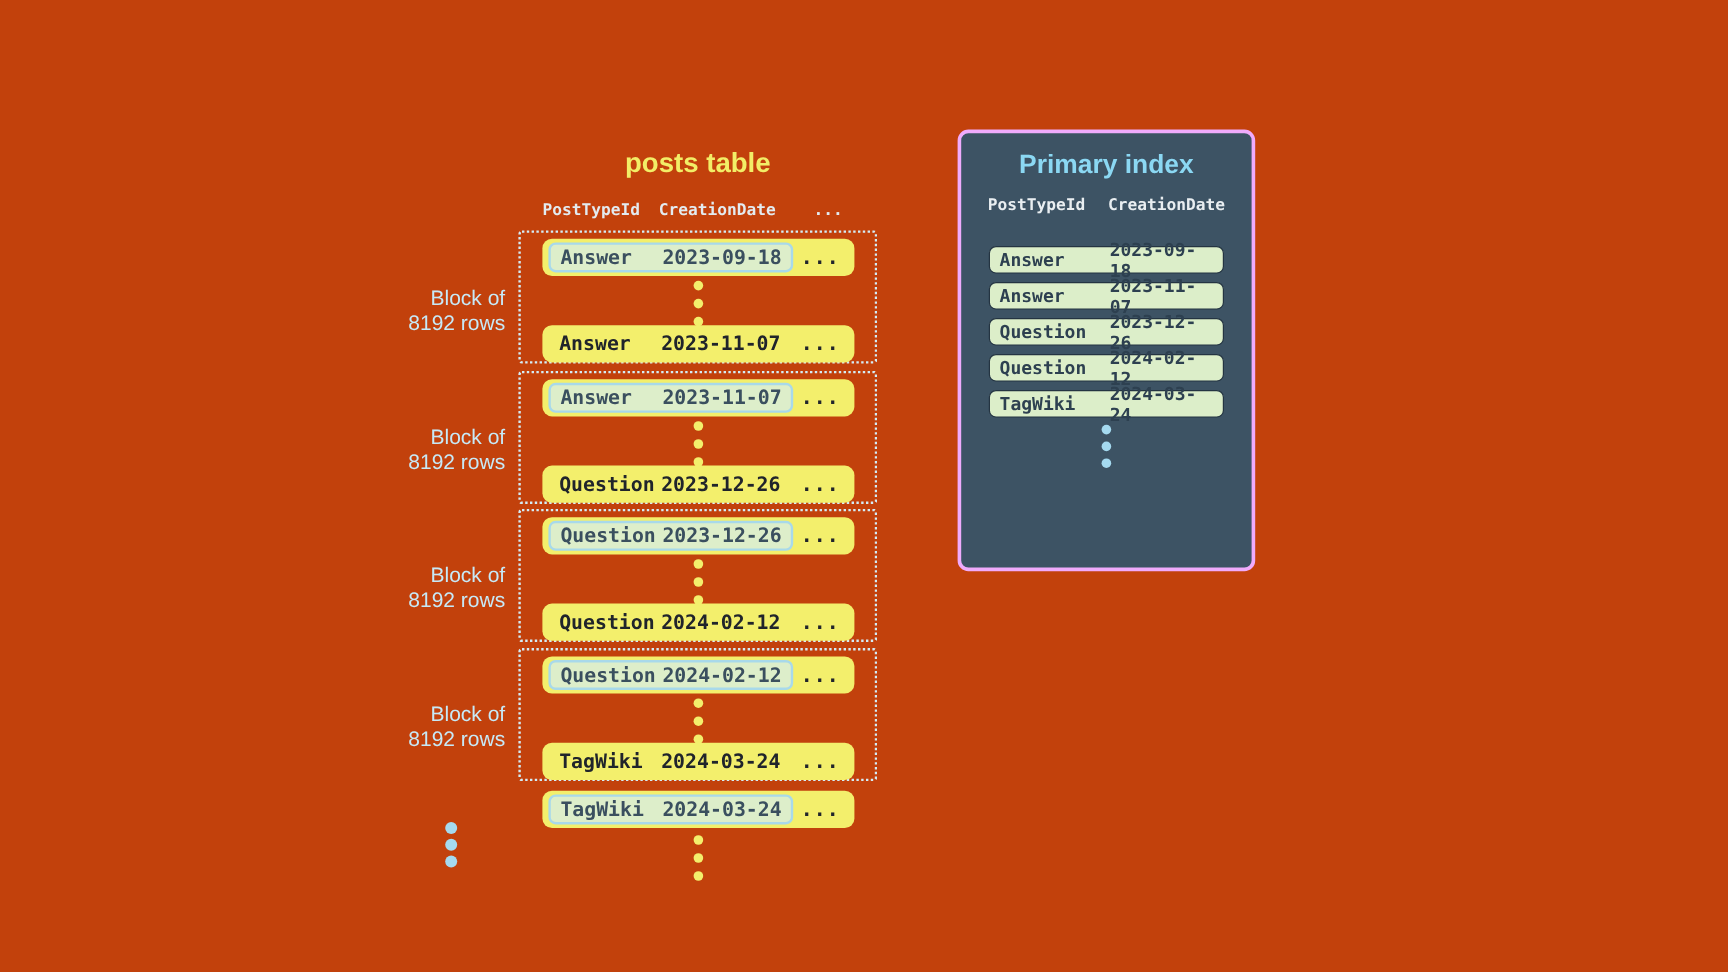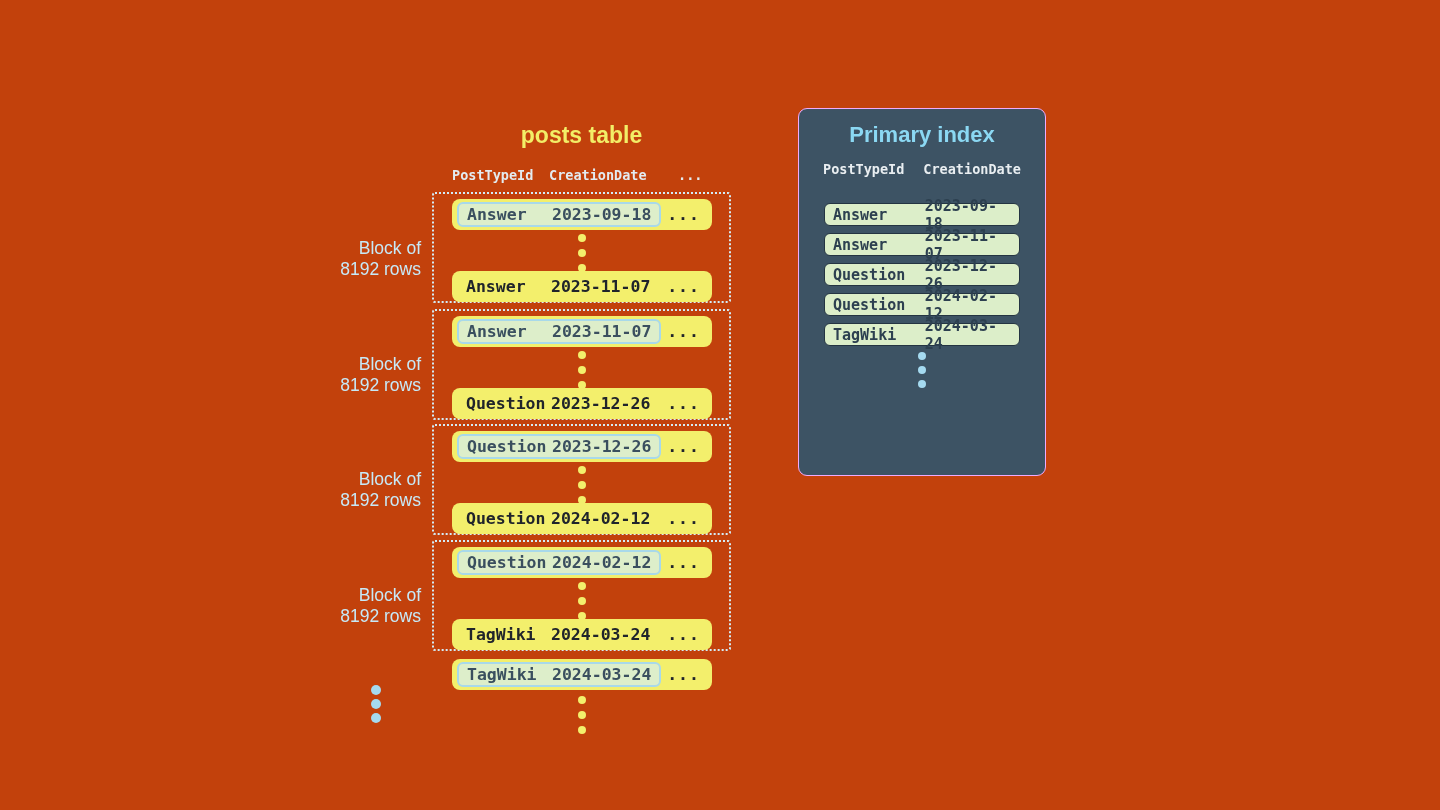--- a/index.html
+++ b/index.html
@@ -55,21 +55,21 @@
   .vdots-inblock { top:40px; }
   .vdots-bottom { left:432px; right:auto; width:299px; top:696px; }
   .vdots-left {
     left:366px; right:auto; width:20px; top:685px; gap:4px;
   }
   .vdots-left i { width:10px; height:10px; background:#a5daf0; }
 
   
   .panel {
     position:absolute; left:798px; top:108px; width:248px; height:368px;
-    background:#3d5364; border:1px solid #f0abfc; border-radius:9px;
+    background:#3d5364; border:3px solid #f0abfc; border-radius:9px;
     box-sizing:border-box;
   }
   .panel-title {
     margin-top:13px; text-align:center; color:#8bd8f3;
     font-size:22px; font-weight:600; line-height:26px;
   }
   .panel-header {
     margin-top:13px; display:flex; justify-content:center; gap:19px;
     font-family:"DejaVu Sans Mono", monospace; font-size:13.5px;
     font-weight:600; color:#e9eef1; line-height:16px;

